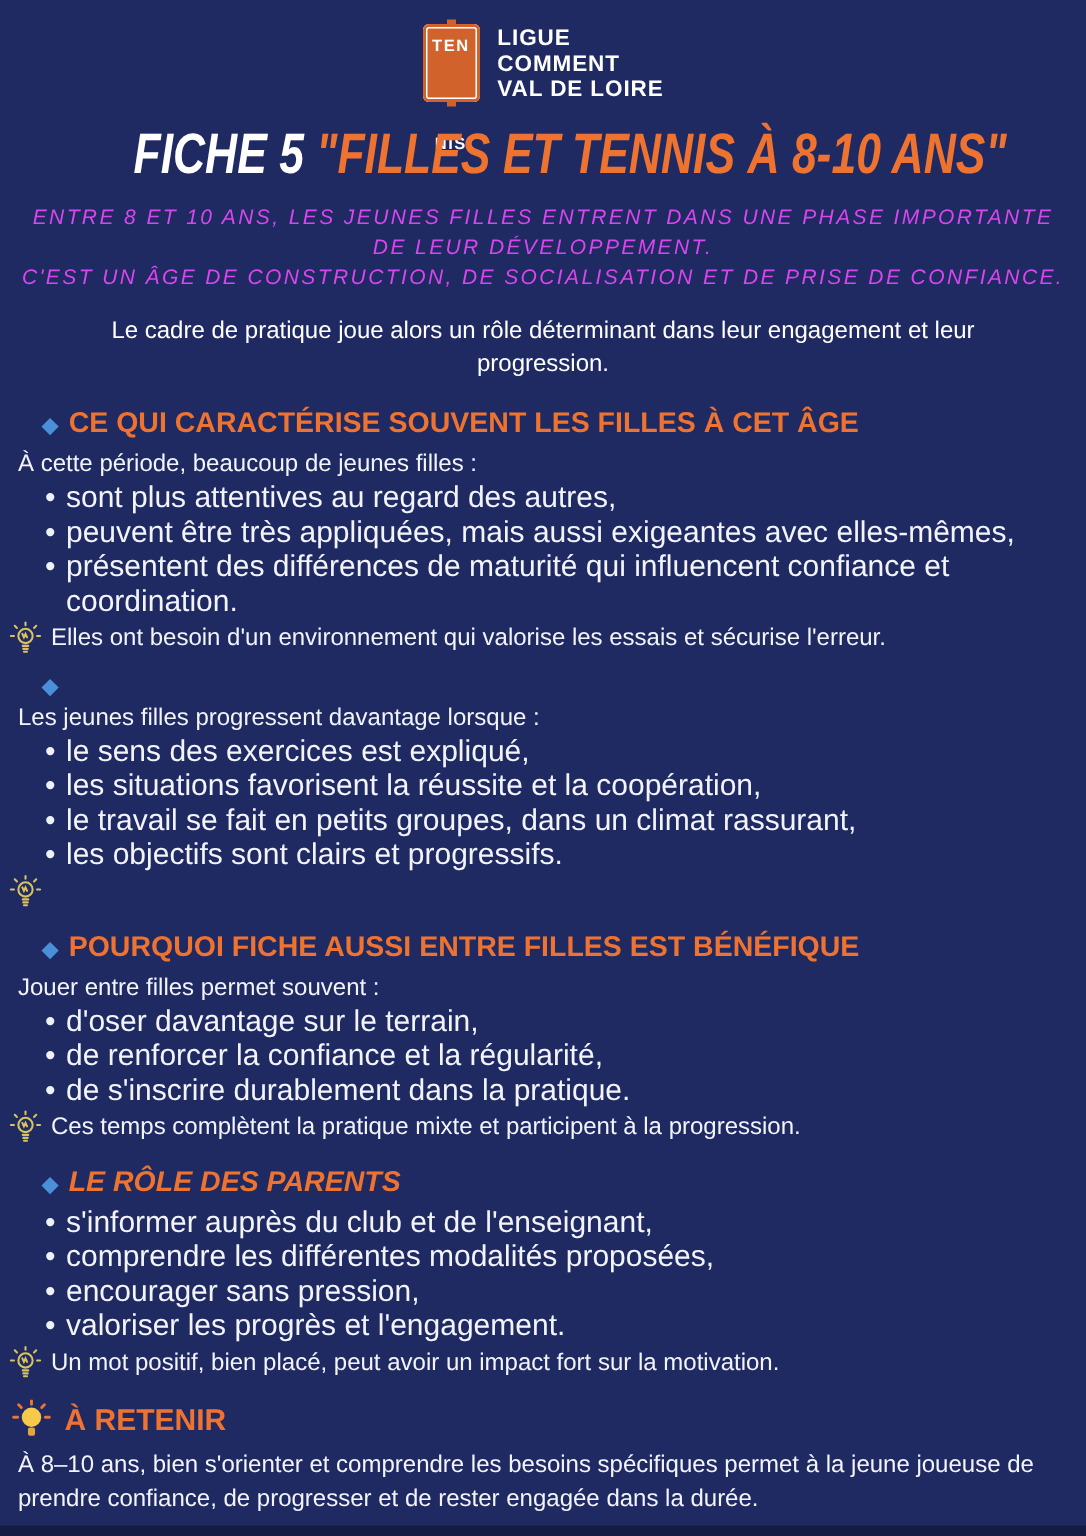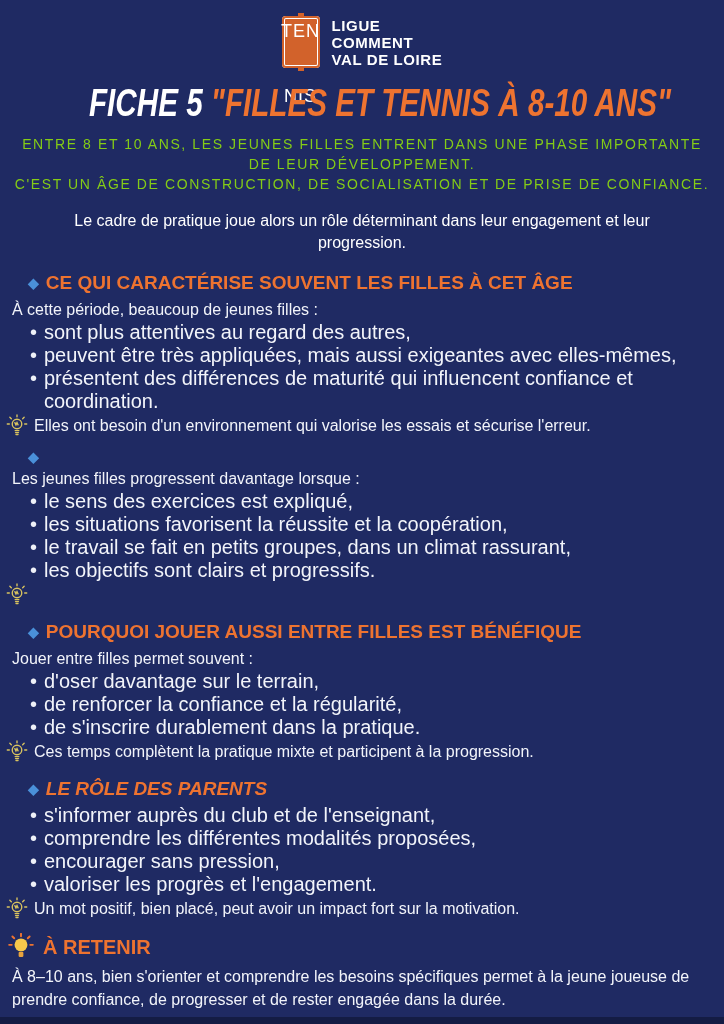--- a/index.html
+++ b/index.html
@@ -18,37 +18,37 @@
     position:relative;width:38px;height:52px;background:#d2622b;border-radius:4px;
     display:flex;flex-direction:column;justify-content:center;align-items:center;
     box-shadow:inset 0 0 0 2px #d2622b, inset 0 0 0 3px #ffffff;
   }
   .logo-box::before,.logo-box::after{
     content:"";position:absolute;left:50%;transform:translateX(-50%);
     width:6px;height:3px;background:#d2622b;
   }
   .logo-box::before{top:-3px;}
   .logo-box::after{bottom:-3px;}
-  .logo-word{font-weight:normal;color:#fff;font-size:18px;letter-spacing:1px;line-height:17px;margin-top:44px;}
+  .logo-word{font-weight:bold;color:#fff;font-size:11px;letter-spacing:1px;line-height:17px;margin-top:44px;}
   .logo-net{width:24px;height:2px;background:#fff;margin:2px 0;}
   .org{display:flex;flex-direction:column;justify-content:flex-end;}
   .org span{color:#fff;font-weight:bold;font-size:15px;line-height:17px;letter-spacing:0.6px;}
 
   
   .title{
     margin-top:10px;text-align:center;white-space:nowrap;
     font-weight:bold;font-style:italic;font-size:38px;line-height:46px;
     transform:scaleX(0.78);transform-origin:50% 50%;
   }
   .title .t-white{color:#ffffff;}
   .title .t-orange{color:#ee7330;}
 
   
-  .subtitle{margin-top:8px;text-align:center;font-size:14px;line-height:20px;
-    letter-spacing:1.6px;color:#84cc16;}
+  .subtitle{margin-top:8px;text-align:center;font-style:italic;font-size:14px;line-height:20px;
+    letter-spacing:1.6px;color:#d946ef;}
   .emphasis{margin:16px auto 0;max-width:650px;text-align:center;font-weight:normal;
     font-size:16px;line-height:22px;color:#ffffff;}
 
   
   .sections{margin-top:16px;}
   .sec{margin-bottom:12px;}
   .sec-h{margin:0 0 3px 16px;display:flex;align-items:center;gap:7px;
     color:#ee7330;font-weight:bold;font-size:19px;line-height:25px;}
   .sec-h .diamond{color:#4a90d9;font-size:14px;line-height:1;}
   .sec-h.italic .sec-h-text{font-style:italic;}
@@ -152,21 +152,21 @@
               <path d="M10.4 20.2 h3.2"></path>
               <path d="M10.9 22.3 h2.2"></path>
         </g>
       </svg>
     </p>
   </section>
 
   <section class="sec">
     <h2 class="sec-h">
       <span class="diamond">◆</span>
-      <span class="sec-h-text">POURQUOI JOUER AUSSI ENTRE FILLES EST BÉNÉFIQUE</span>
+      <span class="sec-h-text">POURQUOI FICHE AUSSI ENTRE FILLES EST BÉNÉFIQUE</span>
     </h2>
     <p class="sec-intro">Jouer entre filles permet souvent :</p>
     <ul class="bullets">
           <li>d'oser davantage sur le terrain,</li>
           <li>de renforcer la confiance et la régularité,</li>
           <li>de s'inscrire durablement dans la pratique.</li>
         </ul>
     <p class="tip">
       <svg class="bulb" width="22" height="24" viewBox="0 0 24 26">
         <g stroke="#d9c35f" stroke-width="1.5" stroke-linecap="round" fill="none">

